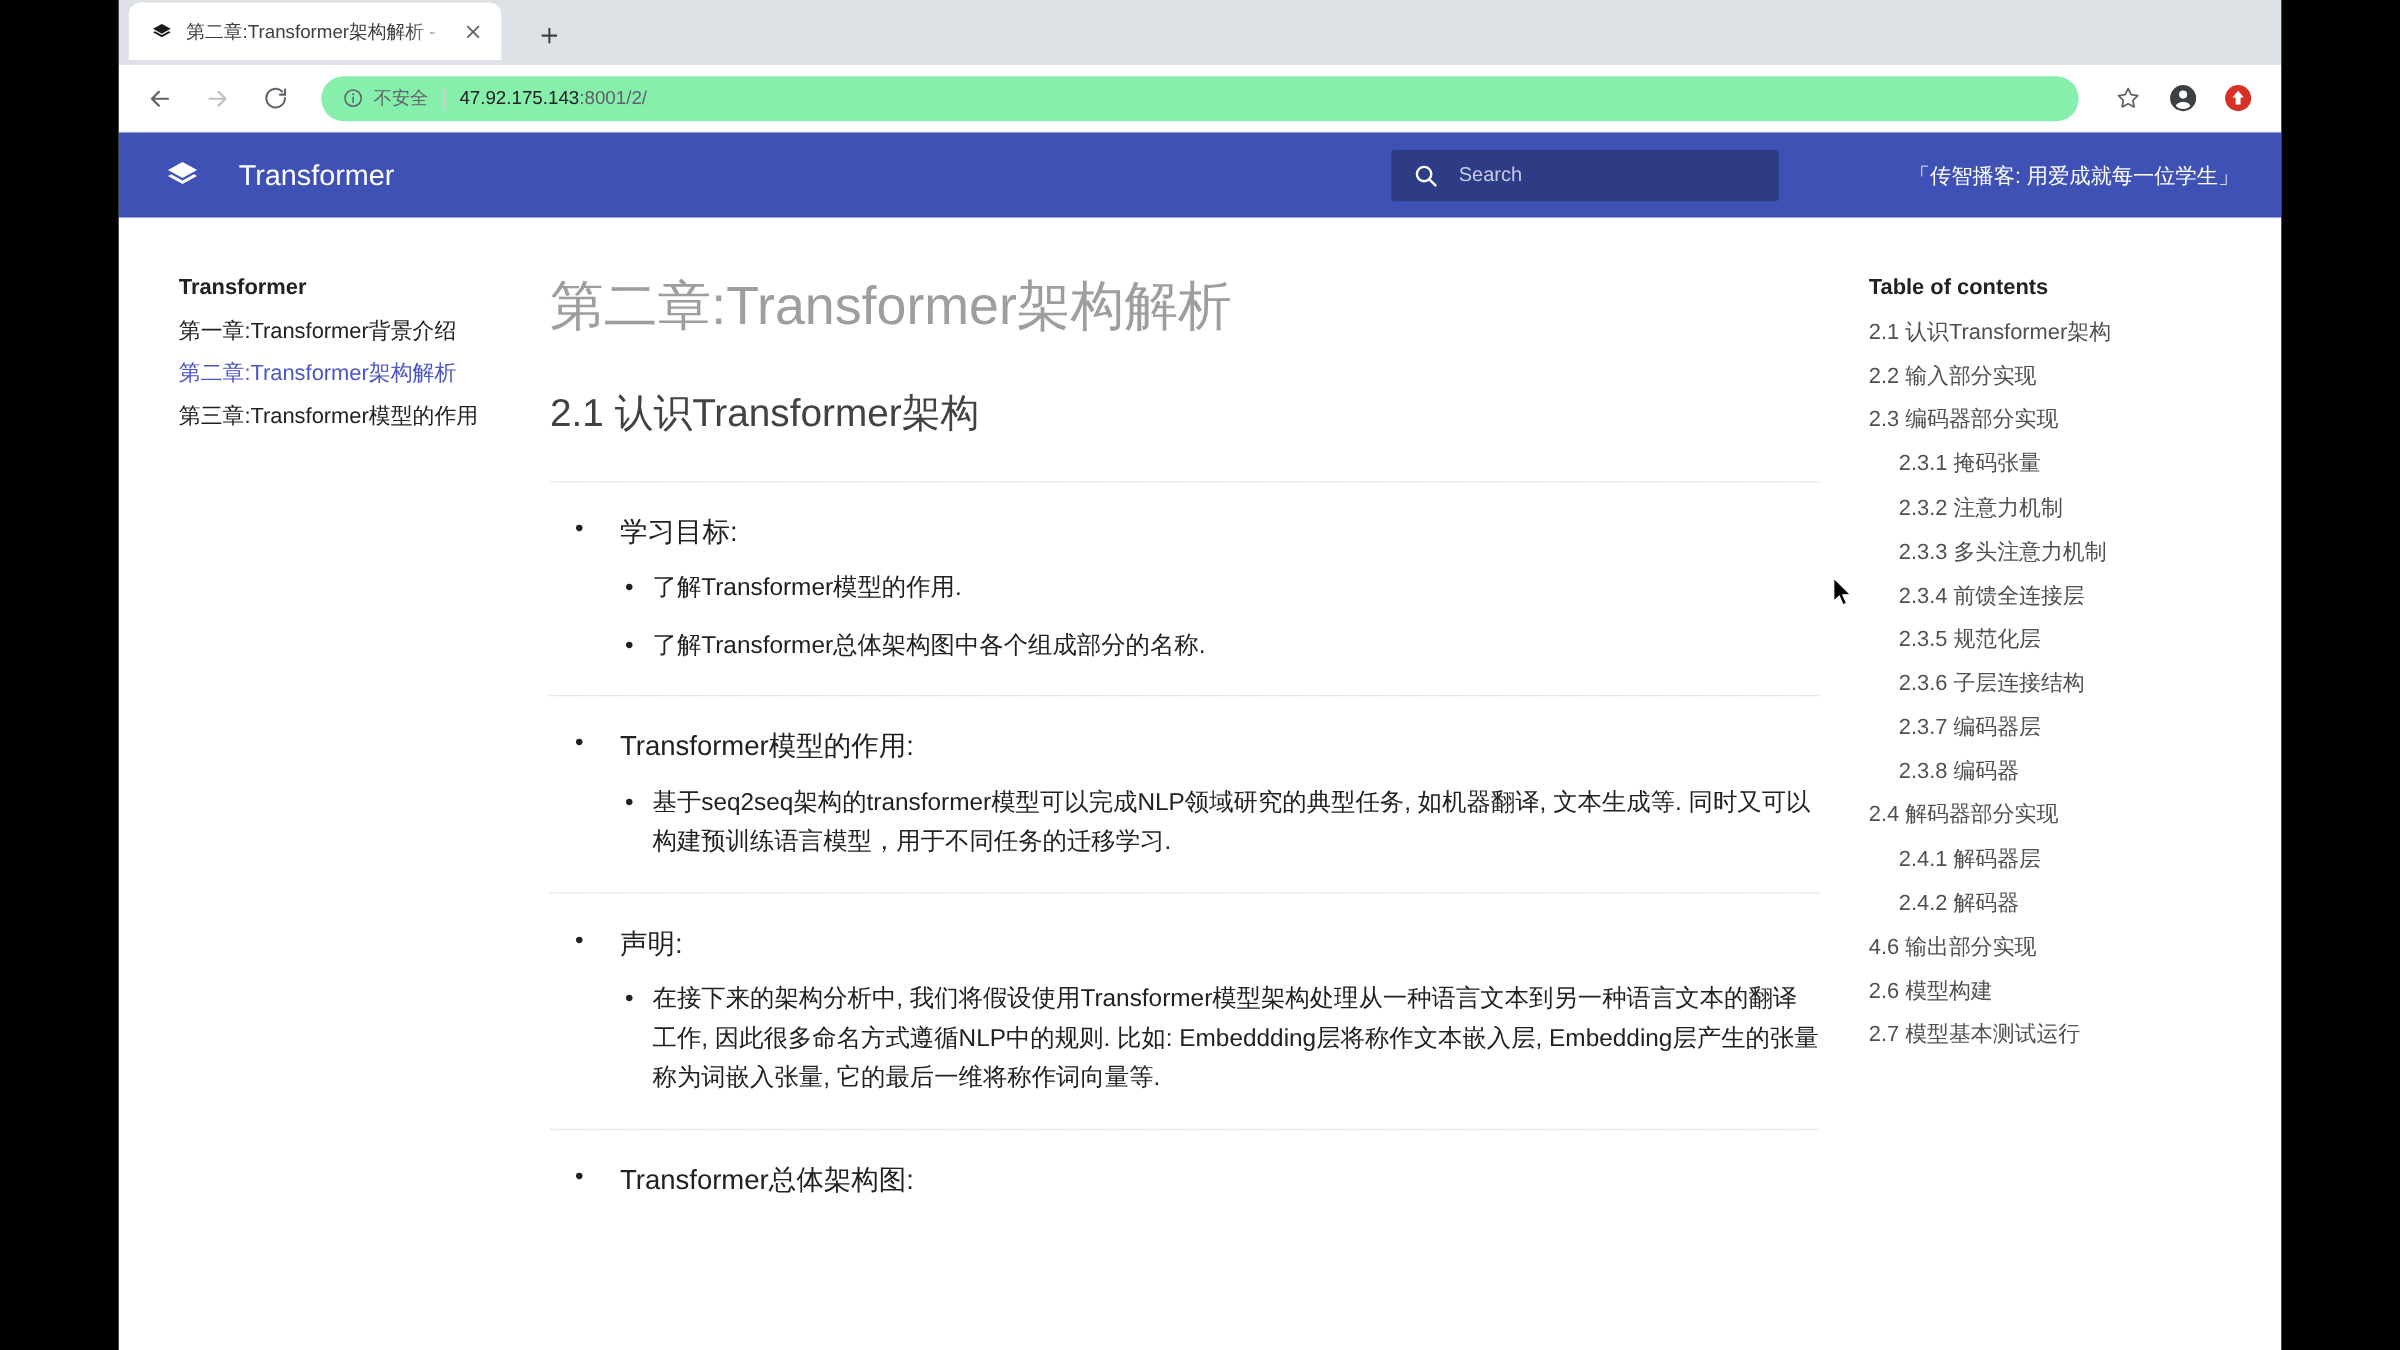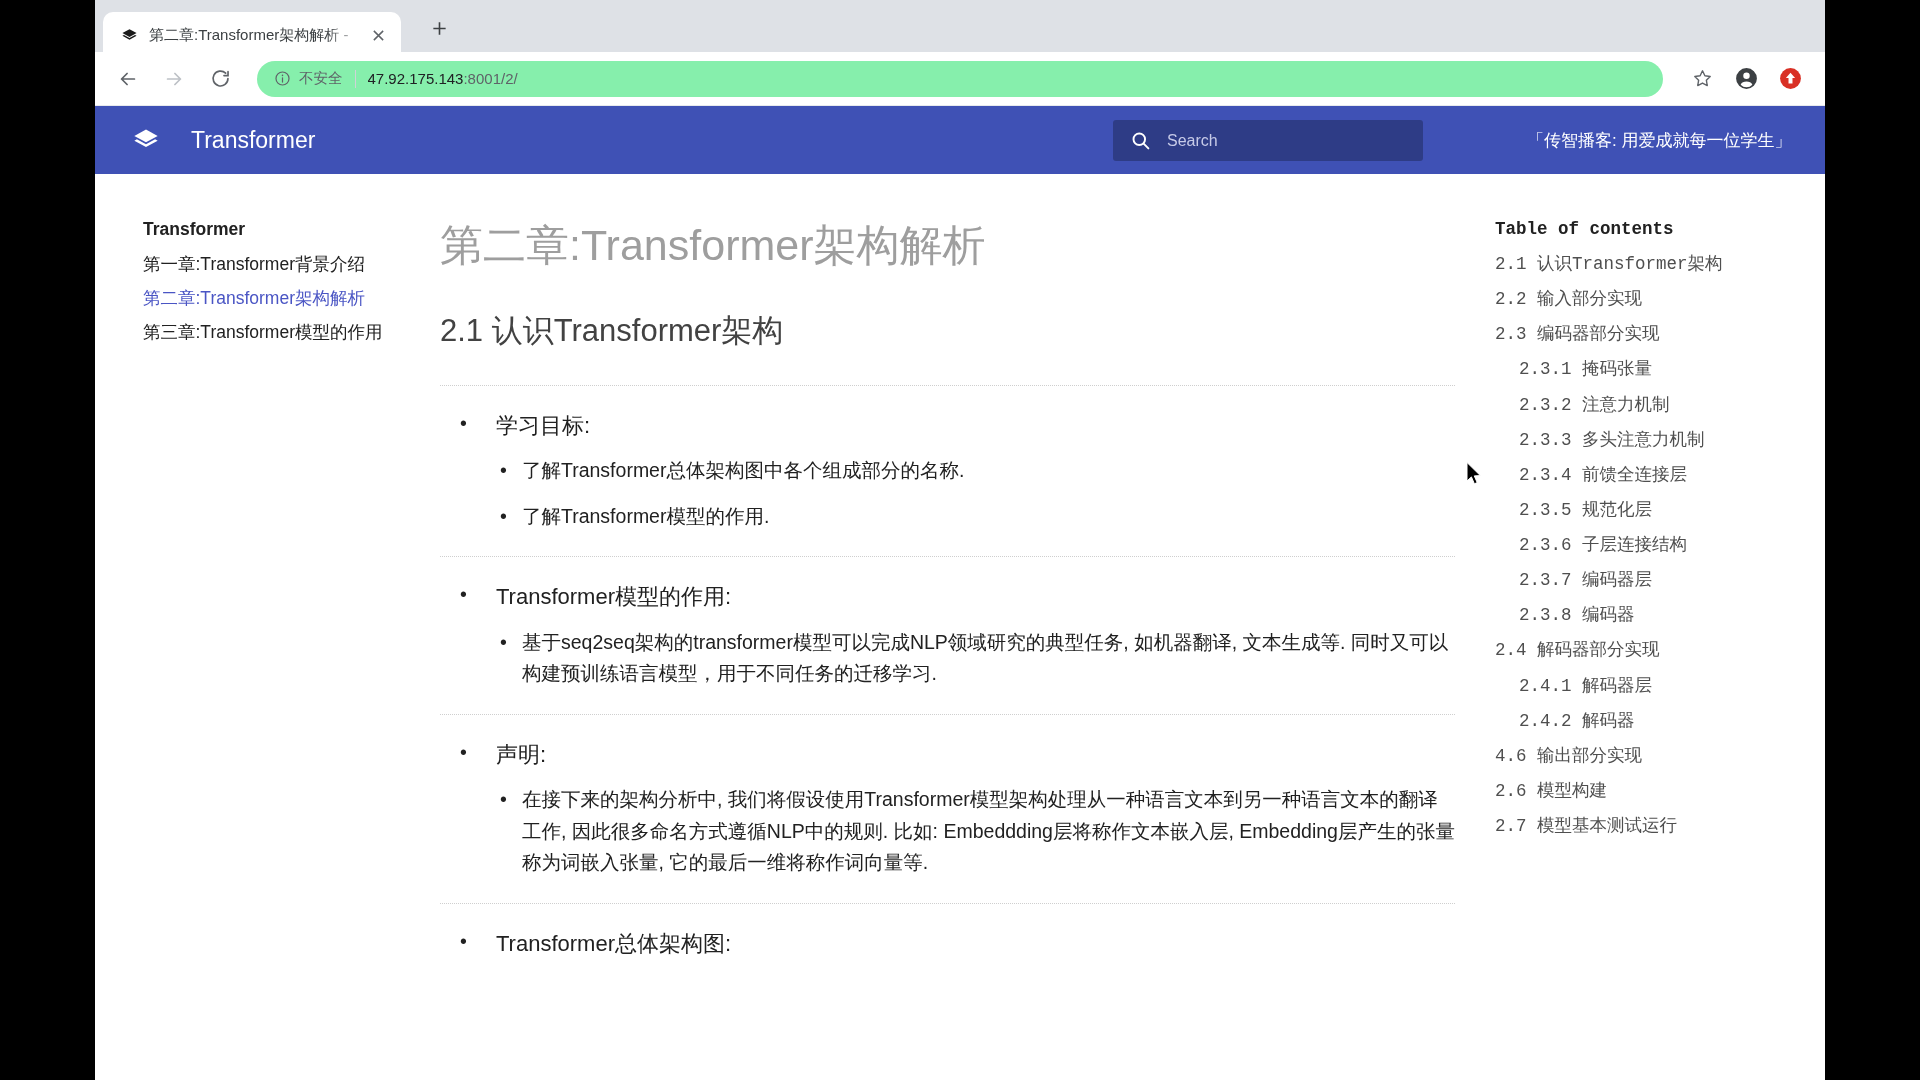--- a/index.html
+++ b/index.html
@@ -18,21 +18,21 @@
   }
 
   
   #tabstrip {
     height: 52px;
     background: #dee1e6;
     position: relative;
   }
   .tab {
     position: absolute;
-    left: 8px; top: 12px;
+    left: 8px; top: 2px;
     width: 298px; height: 46px;
     background: #ffffff;
     border-radius: 10px 10px 0 0;
     display: flex;
     align-items: center;
     padding: 0 10px 0 16px;
   }
   .tab-fav {
     width: 20px; height: 20px;
     flex: 0 0 20px;
@@ -273,21 +273,20 @@
     font-size: 19.5px;
     color: #212121;
     line-height: 1.62;
   }
 
   
   #toc {
     width: 330px;
     flex: 0 0 330px;
     padding-right: 20px;
-    font-family: Liberation Mono, monospace;
   }
   #toc .toc-head {
     font-size: 17.5px;
     font-weight: bold;
     color: #212121;
     margin-bottom: 15px;
   }
   #toc a {
     display: block;
     font-size: 17.5px;
@@ -417,22 +416,22 @@
 
     <main id="main">
       <h1 id="page-title">第二章:Transformer架构解析</h1>
       <h2 id="section-title">2.1 认识Transformer架构</h2>
 
       <hr class="hr">
       <ul class="lvl1">
         <li>
           <span class="txt">学习目标:</span>
           <ul class="lvl2">
+            <li><span class="txt">了解Transformer模型的作用.</span></li>
             <li><span class="txt">了解Transformer总体架构图中各个组成部分的名称.</span></li>
-            <li><span class="txt">了解Transformer模型的作用.</span></li>
           </ul>
         </li>
       </ul>
 
       <hr class="hr">
       <ul class="lvl1">
         <li>
           <span class="txt">Transformer模型的作用:</span>
           <ul class="lvl2">
             <li><span class="txt">基于seq2seq架构的transformer模型可以完成NLP领域研究的典型任务, 如机器翻译, 文本生成等. 同时又可以构建预训练语言模型，用于不同任务的迁移学习.</span></li>

